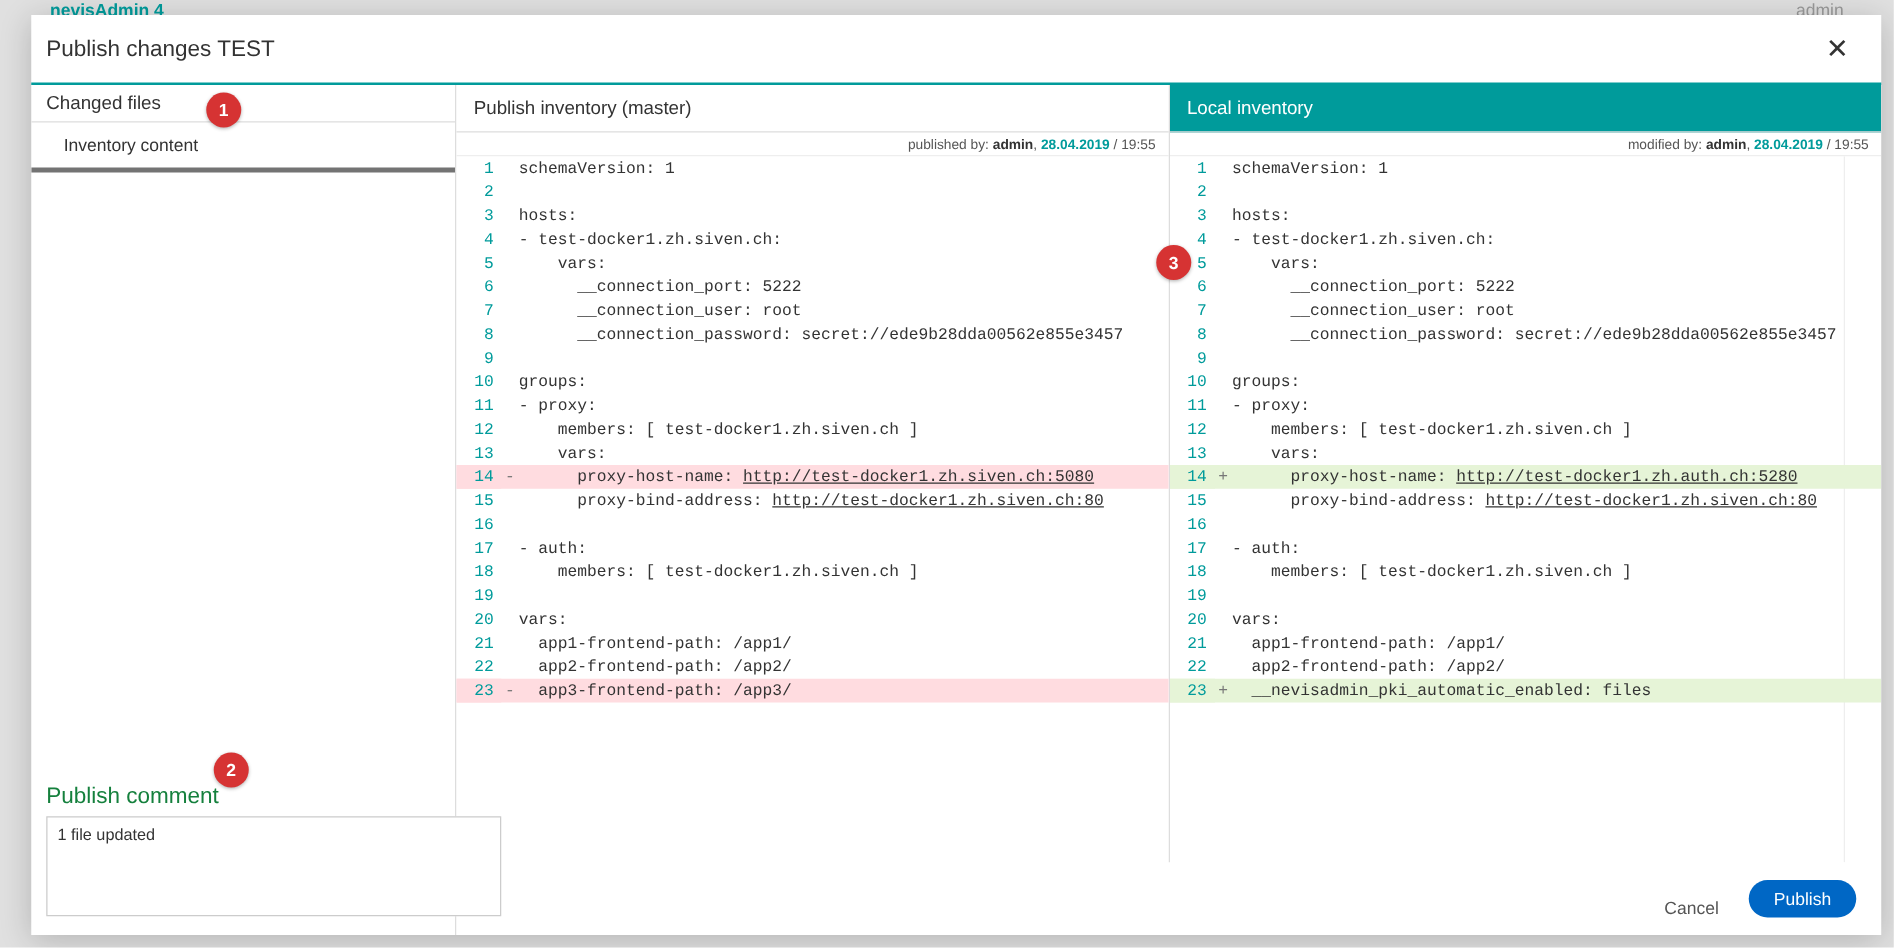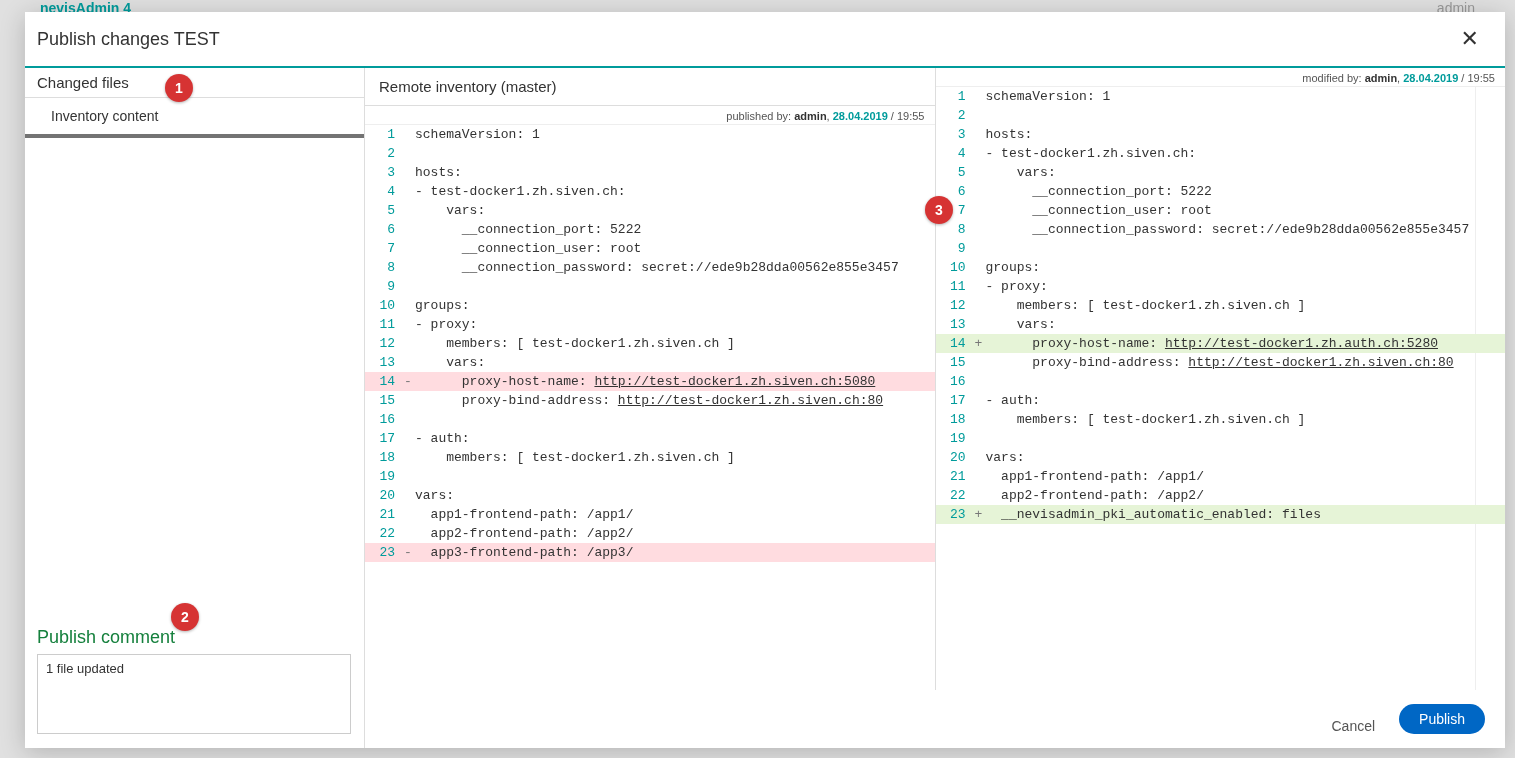--- a/index.html
+++ b/index.html
@@ -79,21 +79,21 @@
     .publish-comment-section {
       padding: 10px 12px 10px 12px;
       position: relative;
     }
     .publish-comment-label {
       font-size: 18px;
       color: #15803d;
       margin-bottom: 6px;
     }
     .publish-comment-box {
-      width: 314px;
+      width: 364px;
       height: 80px;
       border: 1px solid #ccc;
       padding: 6px 8px;
       resize: none;
       font-family: inherit;
       font-size: 13px;
       color: #333;
     }
     .main-area {
       flex: 1;
@@ -280,21 +280,21 @@
         <div class="badge" style="top:-14px;left:146px">2</div>
         <div class="publish-comment-label">Publish comment</div>
         <textarea class="publish-comment-box" style="">1 file updated</textarea>
       </div>
     </div>
 
     <div class="main-area">
       <div class="diff-container">
 
         <div class="diff-pane">
-          <div class="pane-header remote">Remote inventory (master)</div>
+          <div class="pane-header remote">Publish inventory (master)</div>
           <div class="pane-subheader">
             <span>published by: </span><span class="author">admin</span>, <span class="date">28.04.2019</span><span> / 19:55</span>
           </div>
           <div class="code-area" id="remote-code">
               <div class="code-line"><span class="line-num">1</span><span class="diff-sign"></span><span class="line-content">schemaVersion: 1</span></div>
               <div class="code-line"><span class="line-num">2</span><span class="diff-sign"></span><span class="line-content"></span></div>
               <div class="code-line"><span class="line-num">3</span><span class="diff-sign"></span><span class="line-content">hosts:</span></div>
               <div class="code-line"><span class="line-num">4</span><span class="diff-sign"></span><span class="line-content">- test-docker1.zh.siven.ch:</span></div>
               <div class="code-line"><span class="line-num">5</span><span class="diff-sign"></span><span class="line-content">    vars:</span></div>
               <div class="code-line"><span class="line-num">6</span><span class="diff-sign"></span><span class="line-content">      __connection_port: 5222</span></div>
@@ -312,20 +312,21 @@
               <div class="code-line"><span class="line-num">18</span><span class="diff-sign"></span><span class="line-content">    members: [ test-docker1.zh.siven.ch ]</span></div>
               <div class="code-line"><span class="line-num">19</span><span class="diff-sign"></span><span class="line-content"></span></div>
               <div class="code-line"><span class="line-num">20</span><span class="diff-sign"></span><span class="line-content">vars:</span></div>
               <div class="code-line"><span class="line-num">21</span><span class="diff-sign"></span><span class="line-content">  app1-frontend-path: /app1/</span></div>
               <div class="code-line"><span class="line-num">22</span><span class="diff-sign"></span><span class="line-content">  app2-frontend-path: /app2/</span></div>
               <div class="code-line bg-del"><span class="line-num" style="background: rgb(255, 220, 224);">23</span><span class="diff-sign">-</span><span class="line-content">  app3-frontend-path: /app3/</span></div>
             </div>
         </div>
 
         <div class="diff-pane">
+          <div class="pane-header local">Local inventory</div>
           <div class="pane-subheader">
             <span>modified by: </span><span class="author">admin</span>, <span class="date">28.04.2019</span><span> / 19:55</span>
           </div>
           <div class="code-area" id="local-code">
             <div class="marker-strip">
               <div class="marker-red" style="top:252px"></div>
               <div class="marker-red" style="top:422px"></div>
             </div>
           <div class="code-line"><span class="line-num">1</span><span class="diff-sign"></span><span class="line-content">schemaVersion: 1</span></div>
               <div class="code-line"><span class="line-num">2</span><span class="diff-sign"></span><span class="line-content"></span></div>

